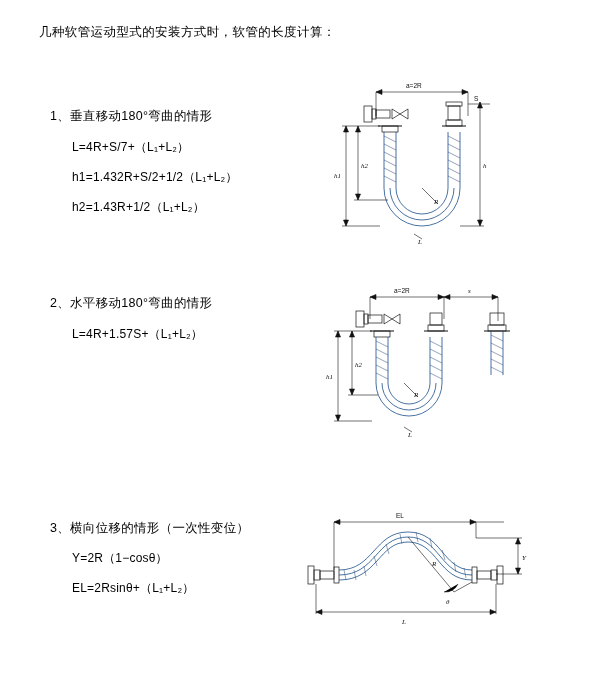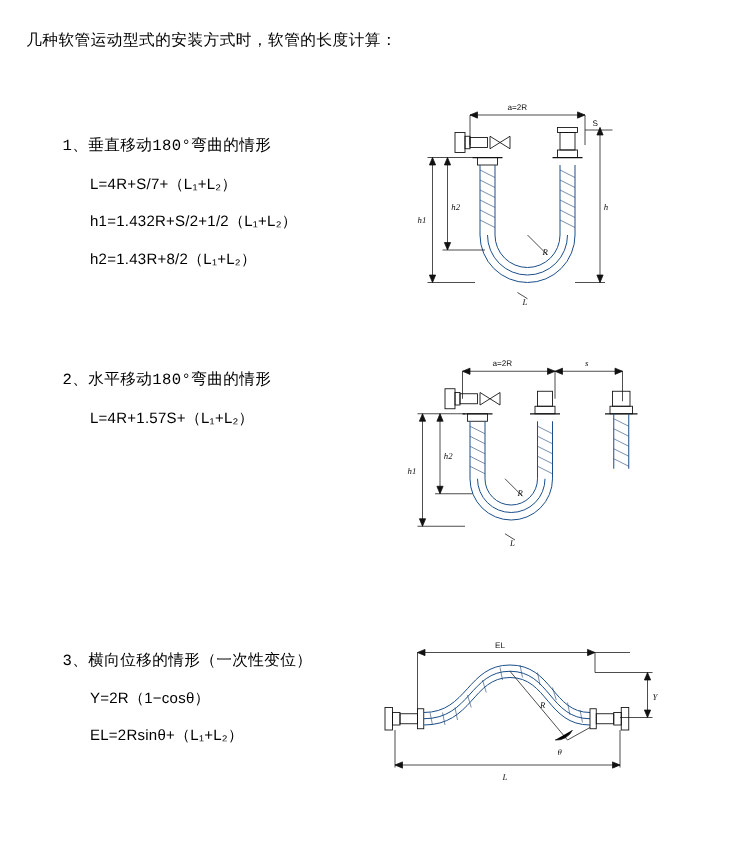--- a/index.html
+++ b/index.html
@@ -15,21 +15,21 @@
     color: #000000;
     overflow: hidden;
   }
   .page {
     position: relative;
     width: 600px;
     height: 675px;
   }
   .intro {
     position: absolute;
-    left: 21px;
+    left: 39px;
     top: 24px;
     font-size: 12.5px;
     letter-spacing: 0.4px;
     white-space: nowrap;
     text-align: right;
   }
   .section {
     position: absolute;
     left: 0;
     width: 600px;
@@ -41,21 +41,20 @@
   .text-col {
     position: absolute;
     left: 50px;
     top: 0;
     width: 260px;
   }
   .sec-title {
     font-size: 12.5px;
     letter-spacing: 0.3px;
     white-space: nowrap;
-    font-family: Liberation Mono, monospace;
   }
   .formula {
     font-size: 12px;
     letter-spacing: 0.2px;
     margin-top: 13px;
     margin-left: 22px;
     white-space: nowrap;
   }
   .formula.first { margin-top: 14px; }
 
@@ -90,21 +89,21 @@
 
 <div class="page">
 
   <div class="intro">几种软管运动型式的安装方式时，软管的长度计算：</div>
 
   <div class="section sec1">
     <div class="text-col">
       <div class="sec-title">1、垂直移动180°弯曲的情形</div>
       <div class="formula first">L=4R+S/7+（L₁+L₂）</div>
       <div class="formula">h1=1.432R+S/2+1/2（L₁+L₂）</div>
-      <div class="formula">h2=1.43R+8/2（L₁+L₂）</div>
+      <div class="formula">h2=1.43R+1/2（L₁+L₂）</div>
     </div>
 
     <div class="fig fig1">
       <svg width="230" height="200" viewBox="0 0 230 200">
 
         <line class="dim" x1="58" y1="16" x2="150" y2="16"></line>
         <path class="dim" d="M58 16 l6 -2.5 v5 z" fill="#111"></path>
         <path class="dim" d="M150 16 l-6 -2.5 v5 z" fill="#111"></path>
         <text class="lbl" x="88" y="12">a=2R</text>
         <line class="dim" x1="58" y1="16" x2="58" y2="40"></line>

